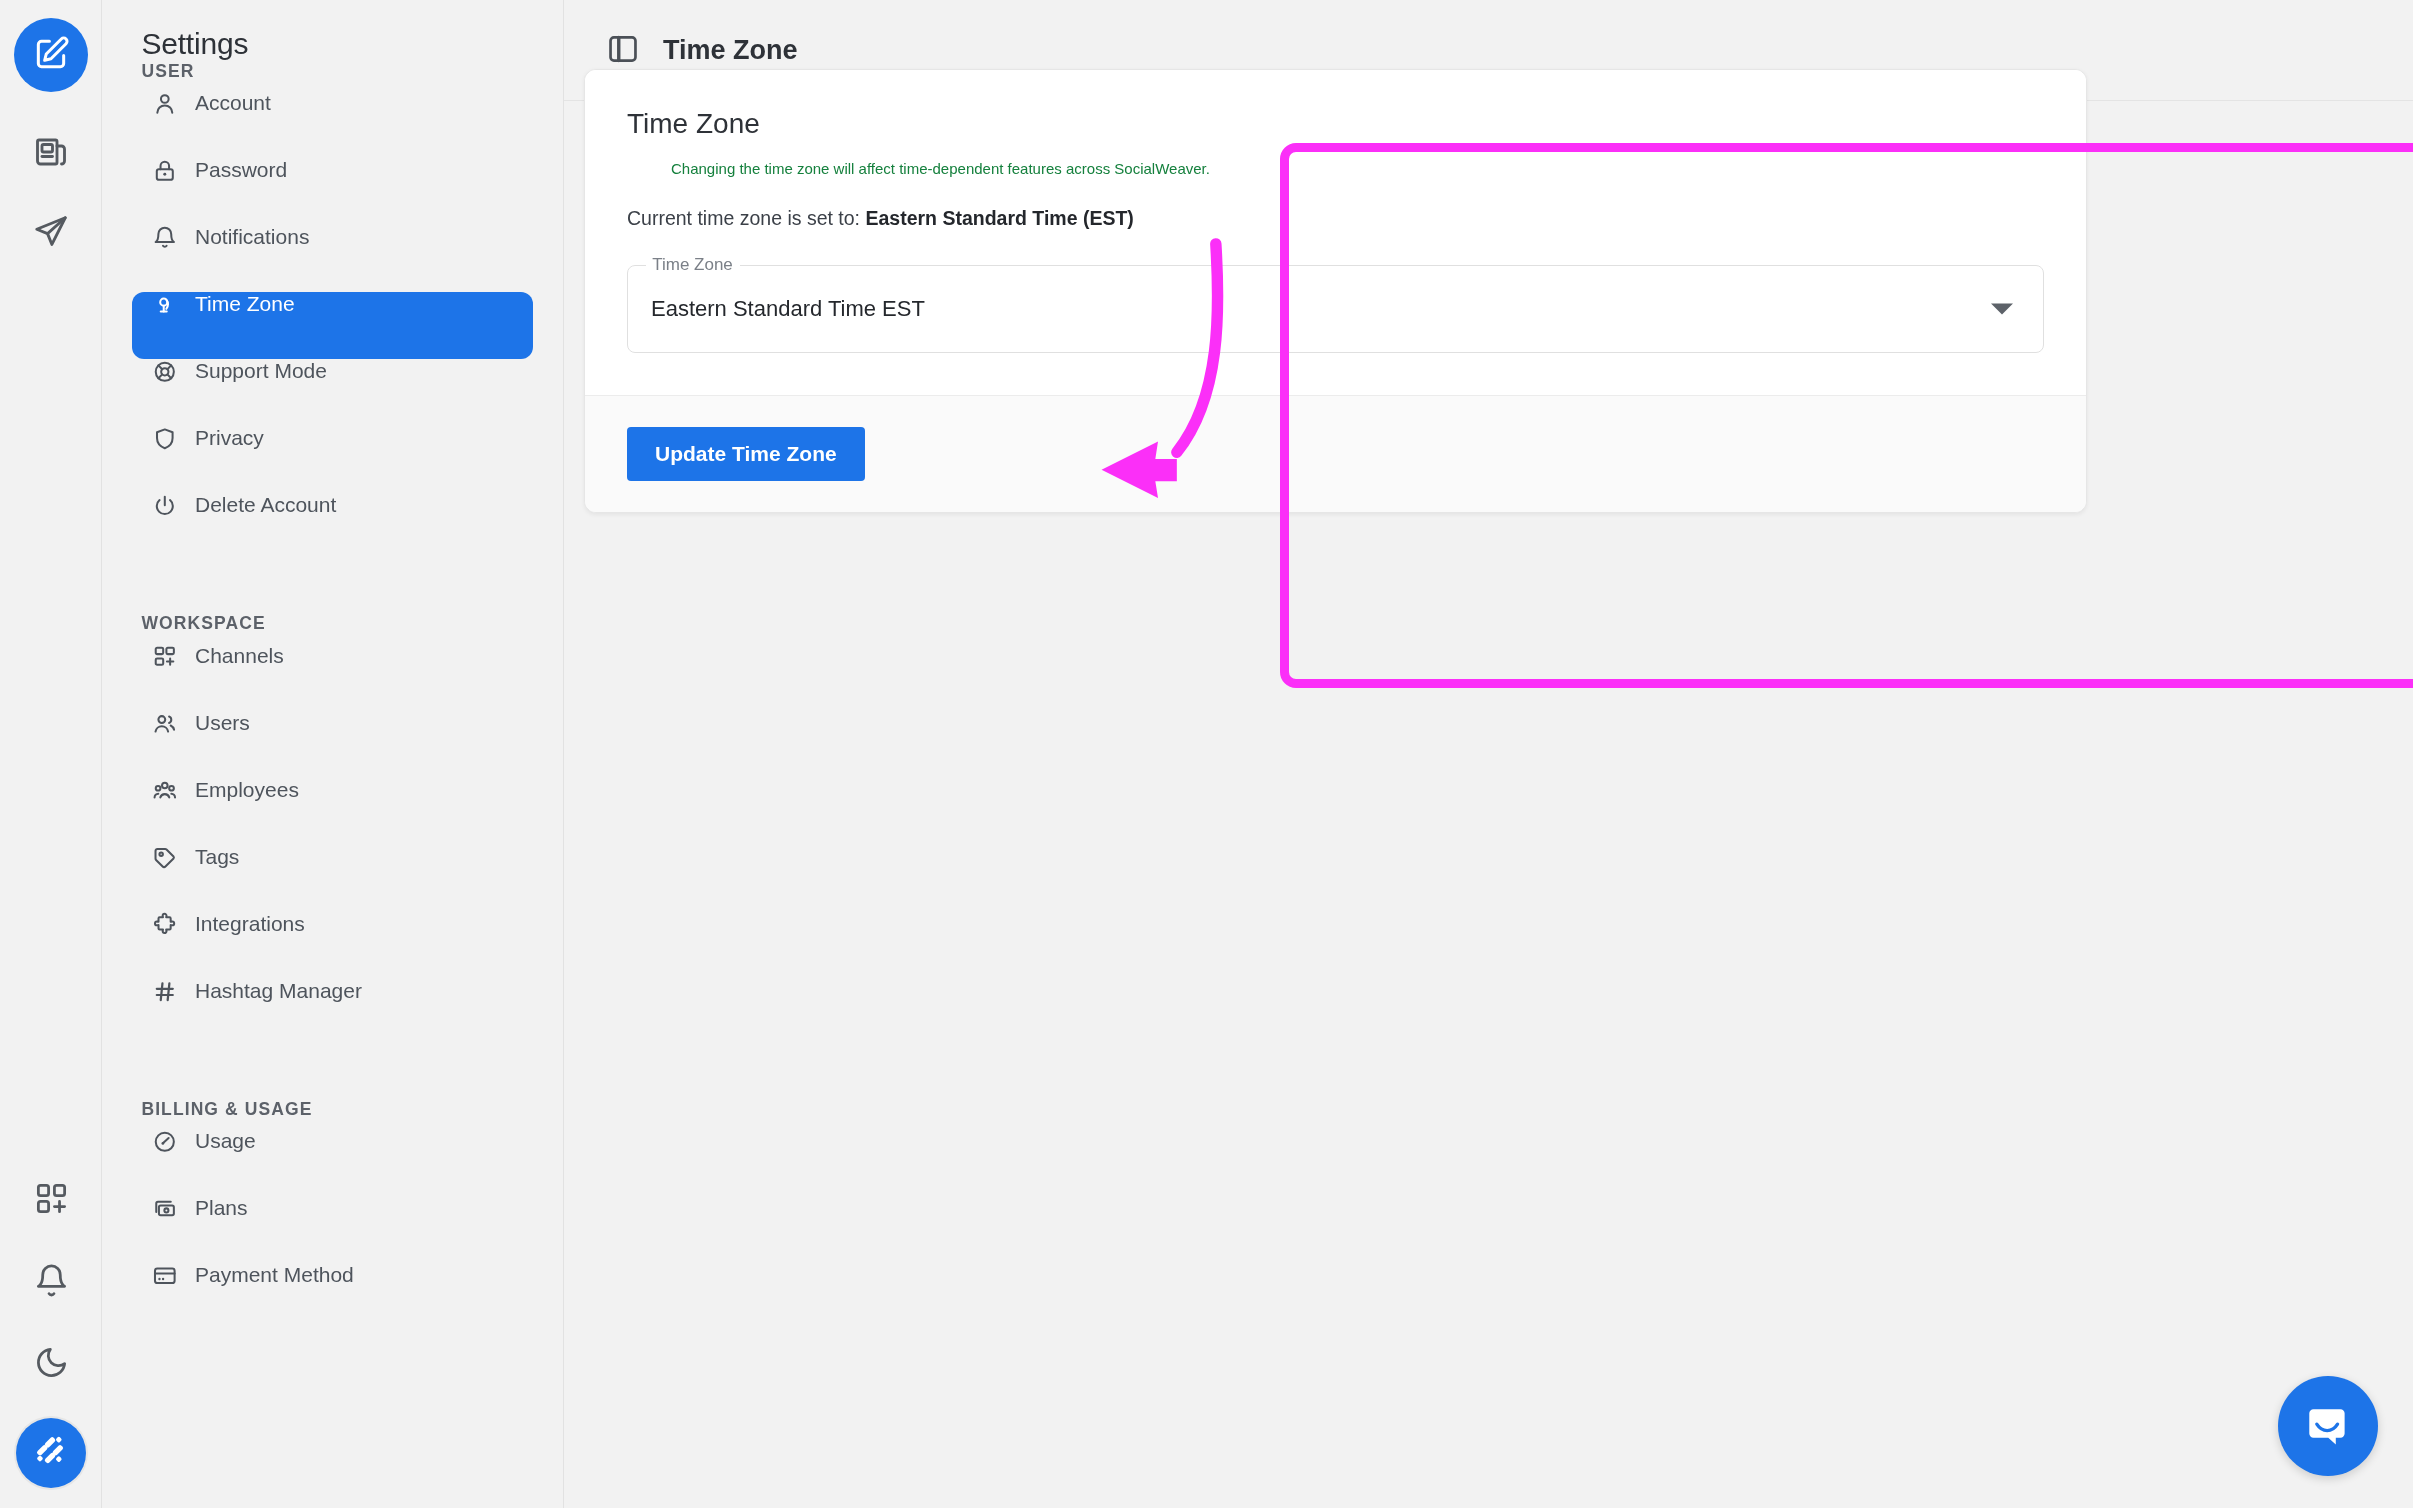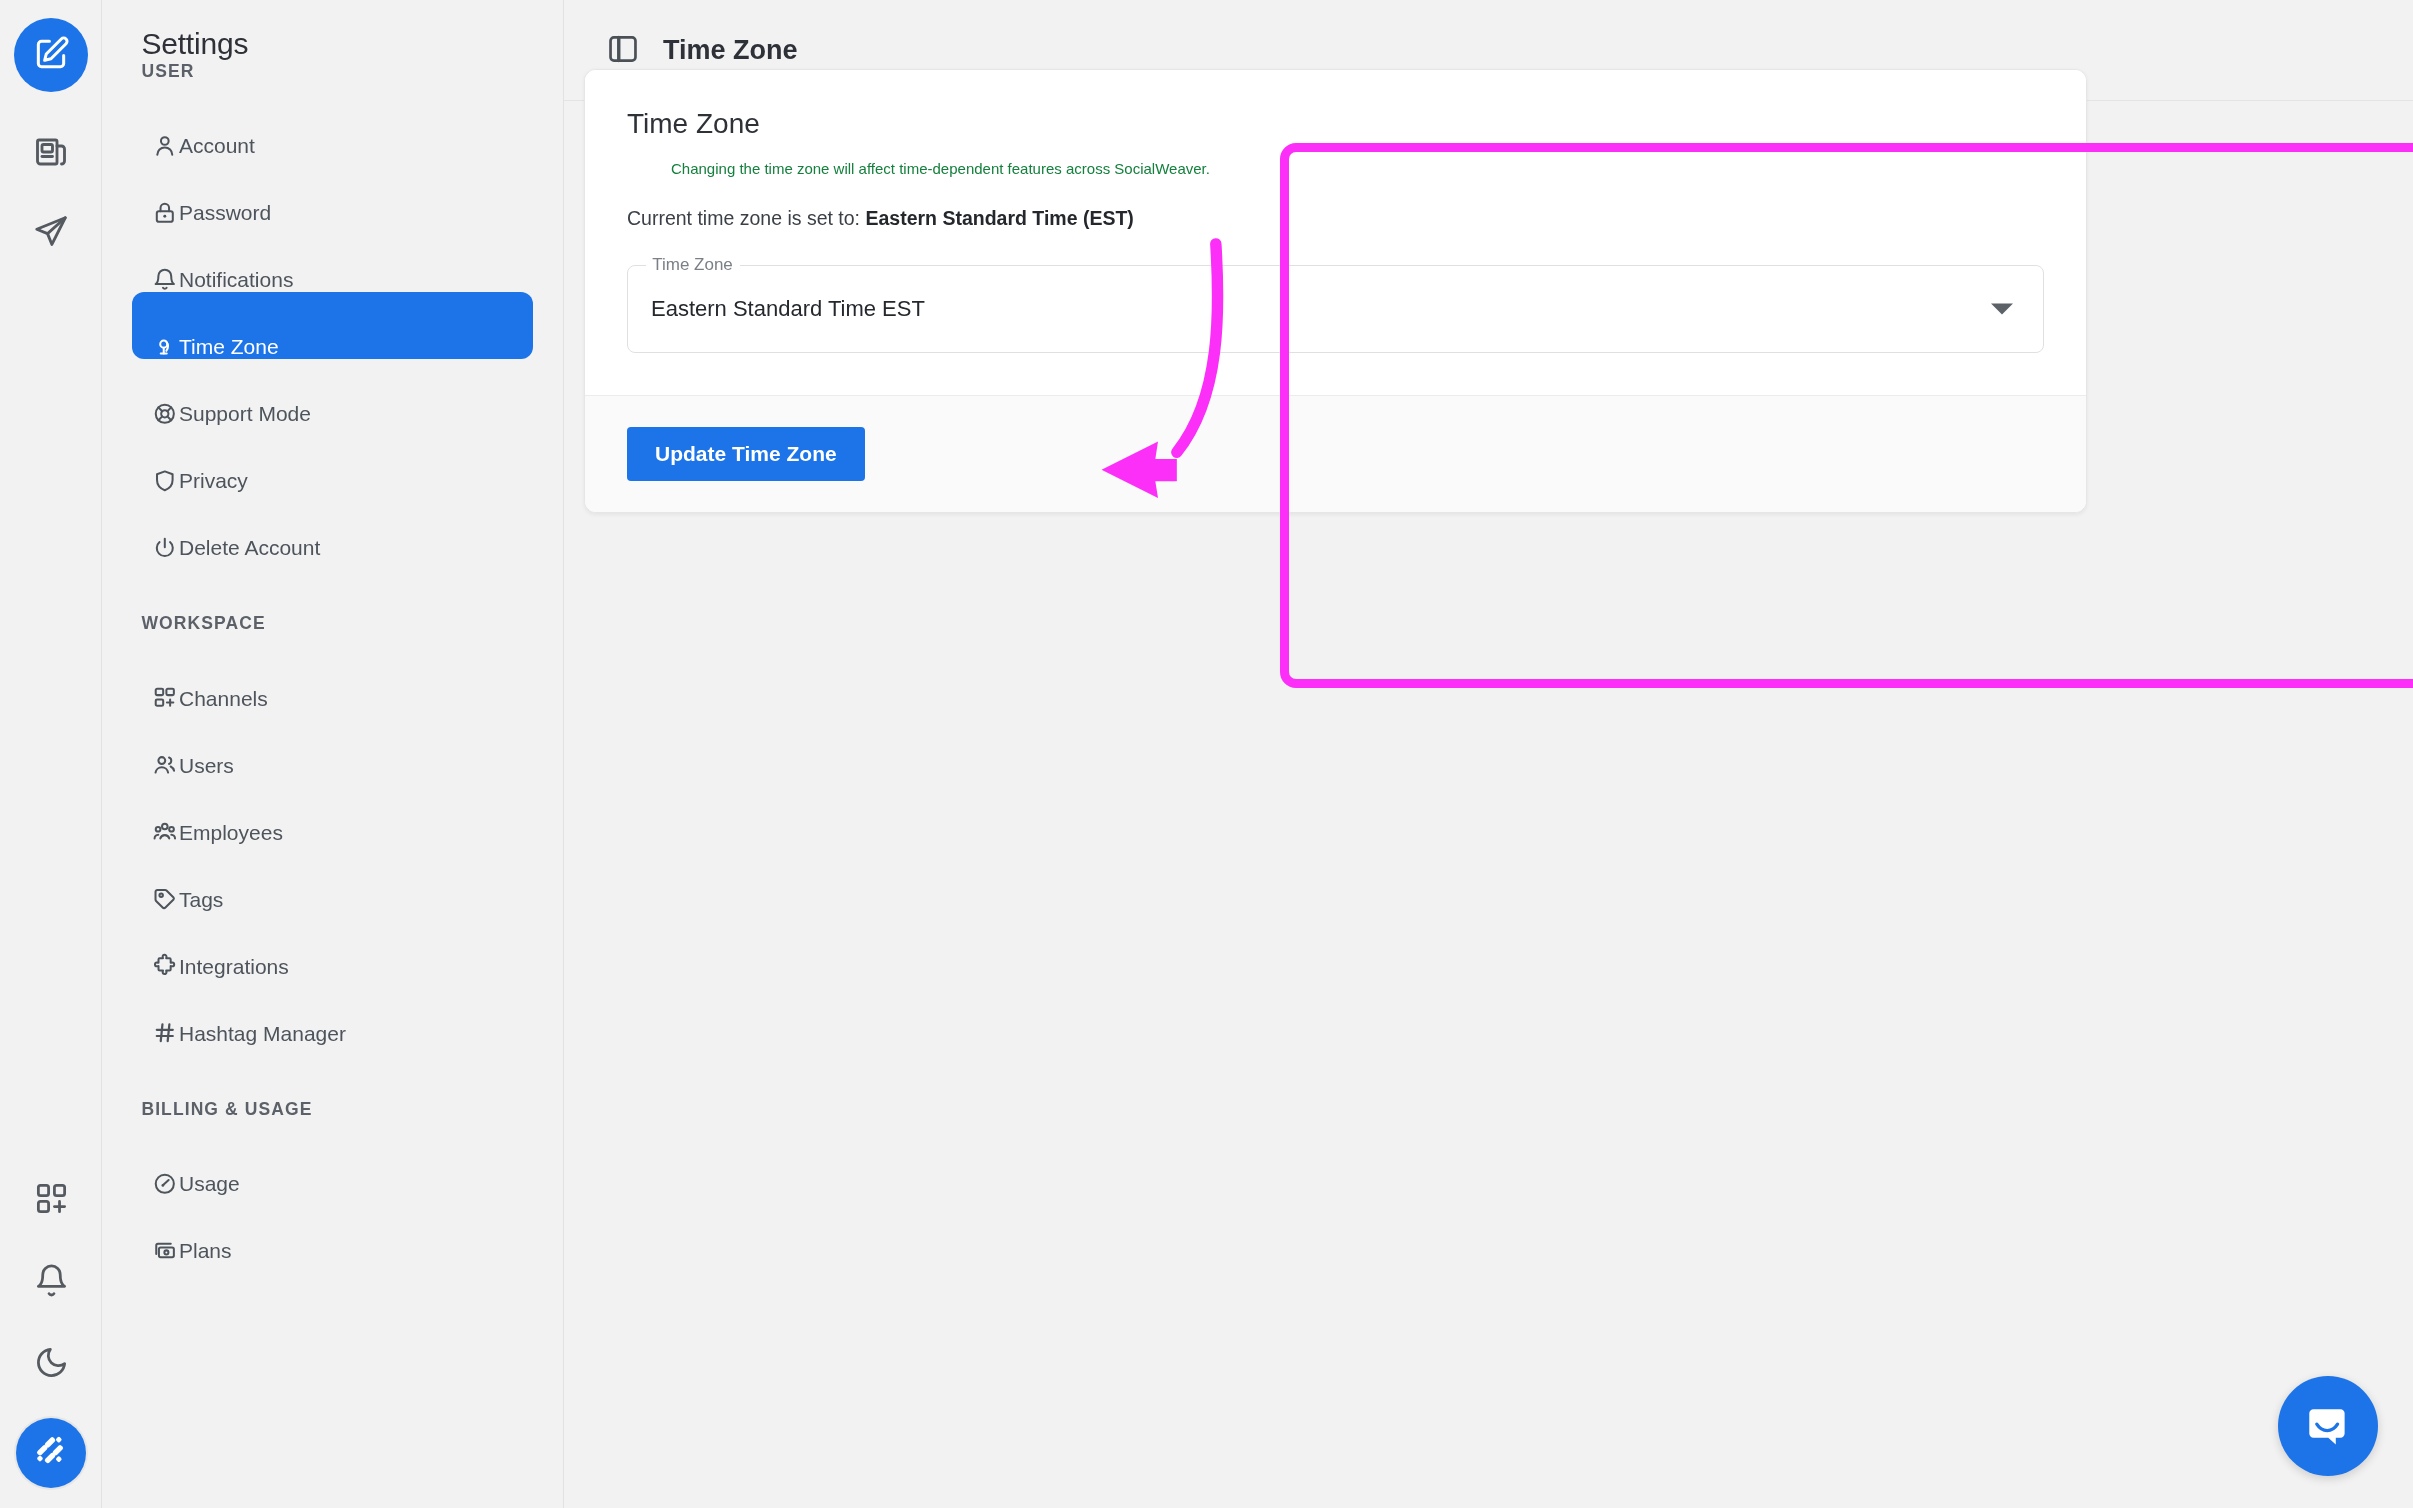--- a/index.html
+++ b/index.html
@@ -61,21 +61,21 @@
   .nav-section-label {
     font-size: 17.5px; font-weight: 700; color: #5c6169;
     letter-spacing: 1.1px;
     margin: 0 0 9.4px 9.4px;
   }
   .sec-user { }
   .sec-workspace { margin-top: 53px; }
   .sec-billing { margin-top: 53px; }
 
   .nav-item {
-    display: flex; align-items: flex-end; gap: 0;
+    display: flex; align-items: flex-start; gap: 16px;
     height: 67px; border-radius: 12px;
     padding: 0 19px;
     color: #4e545c;
     font-size: 21px;
     cursor: pointer;
   }
   .nav-item .ni-icon { display:flex; align-items:center; justify-content:center; width: 28px; flex:0 0 28px; }
   .nav-item.active { background: #1d74e8; color: #fff; }
 
   
@@ -413,20 +413,31 @@
         <span class="ni-icon">
           <svg width="25.6" height="25.6" viewBox="0 0 24 24" fill="none" stroke="currentColor" stroke-width="1.9" stroke-linecap="round" stroke-linejoin="round">
             <rect x="6.5" y="9" width="14" height="9" rx="1.6"></rect>
               <circle cx="13.5" cy="13.5" r="1.9"></circle>
             <path d="M4 15V7a1.6 1.6 0 0 1 1.6-1.6h12"></path>
           </svg>
         </span>
         <span>Plans</span>
       </div>
 
+      <div class="nav-item">
+        <span class="ni-icon">
+          <svg width="25.6" height="25.6" viewBox="0 0 24 24" fill="none" stroke="currentColor" stroke-width="1.9" stroke-linecap="round" stroke-linejoin="round">
+            <rect x="2.8" y="5.2" width="18.4" height="13.6" rx="2.2"></rect>
+              <path d="M2.8 9.8h18.4"></path>
+            <circle cx="7" cy="15" r="1.1" fill="currentColor" stroke="none"></circle>
+            <circle cx="10.4" cy="15" r="1.1" fill="currentColor" stroke="none"></circle>
+          </svg>
+        </span>
+        <span>Payment Method</span>
+      </div>
     </div>
   </div>
 
   <div class="main">
     <div class="topbar">
       <span>
         <svg width="34" height="34" viewBox="0 0 24 24" fill="none" stroke="#4b5057" stroke-width="1.9" stroke-linecap="round" stroke-linejoin="round">
           <rect x="3.2" y="3.8" width="17.6" height="16.4" rx="2.4"></rect>
           <path d="M9 3.8v16.4" stroke-width="2.4"></path>
         </svg>

